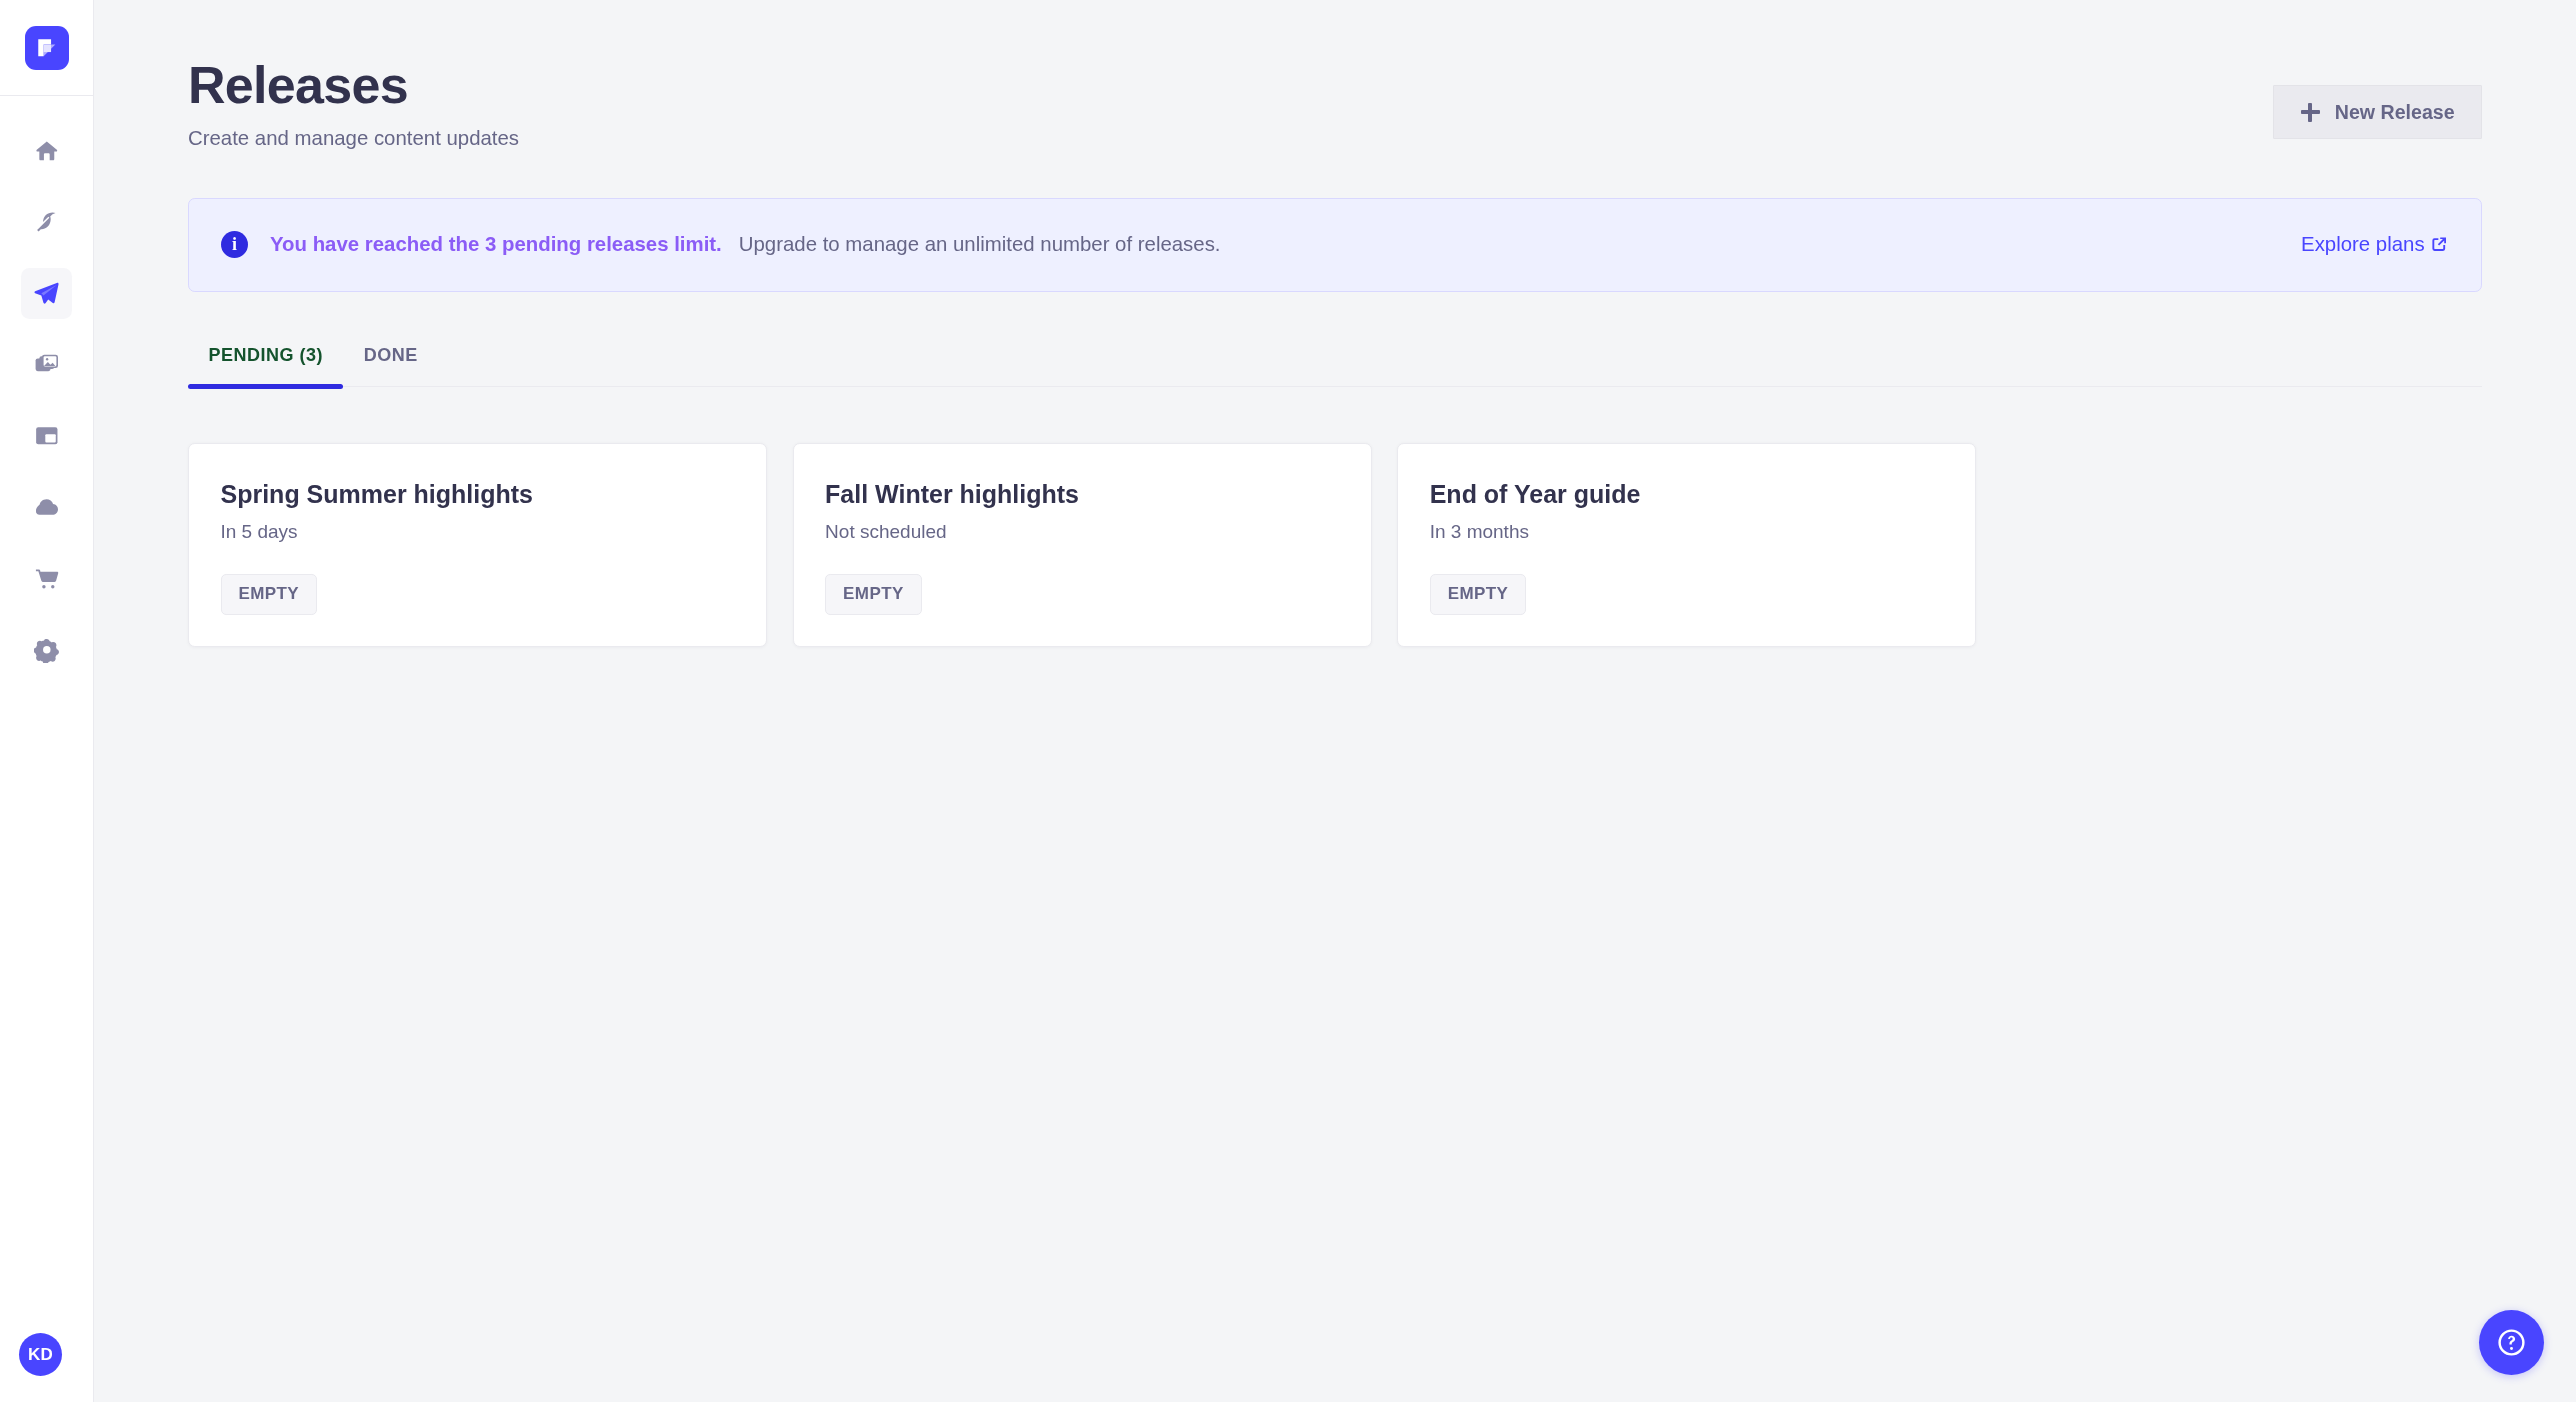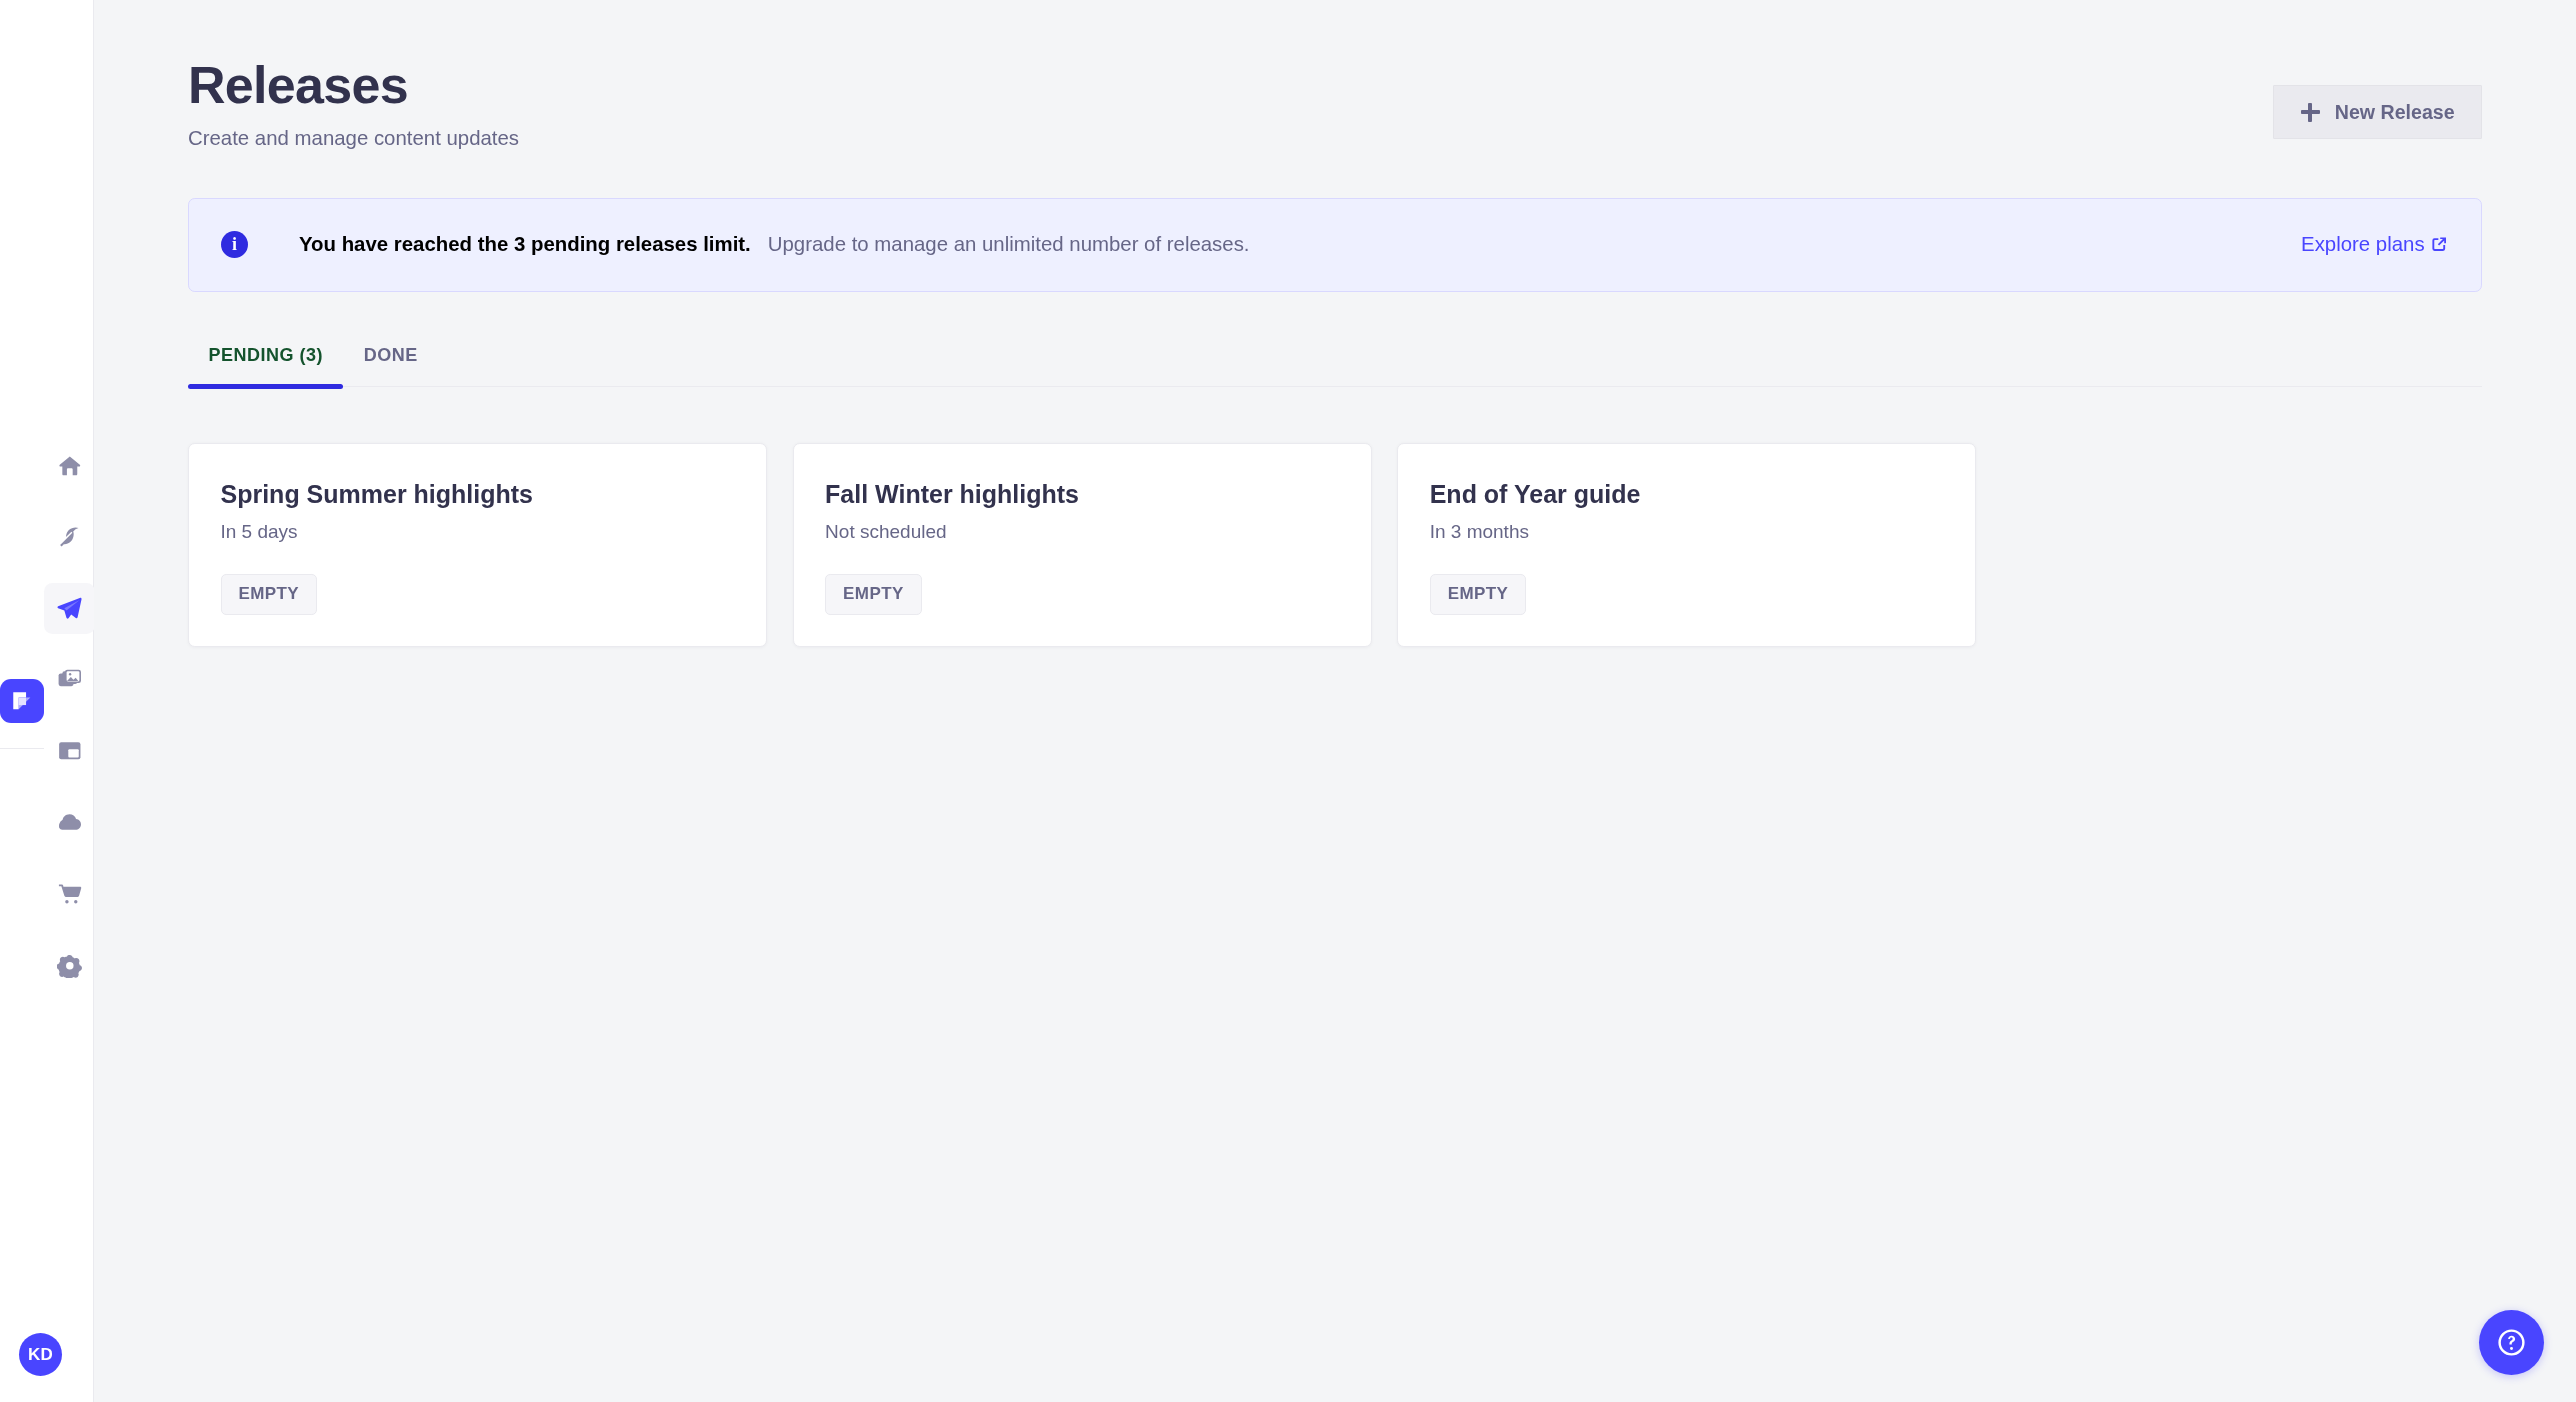--- a/index.html
+++ b/index.html
@@ -20,21 +20,21 @@
   }
 
   
   .sidebar {
     width: 94px;
     min-width: 94px;
     height: 100%;
     background: #ffffff;
     border-right: 1.7px solid #eaeaef;
     display: flex;
-    flex-direction: row;
+    flex-direction: column;
     align-items: center;
     position: relative;
   }
   .sidebar-brand {
     width: 100%;
     height: 96px;
     display: flex;
     align-items: center;
     justify-content: center;
     border-bottom: 1.7px solid #eaeaef;
@@ -176,22 +176,21 @@
   }
   .banner-text {
     display: flex;
     align-items: baseline;
     gap: 17px;
     flex: 1;
   }
   .banner-strong {
     font-size: 20.4px;
     font-weight: 700;
-    color: #000000;
-    margin-left: 29px;
+    color: #8b5cf6;
   }
   .banner-muted {
     font-size: 20.4px;
     color: #666687;
   }
   .explore-link {
     display: inline-flex;
     align-items: center;
     gap: 4px;
     color: #4945ff;

